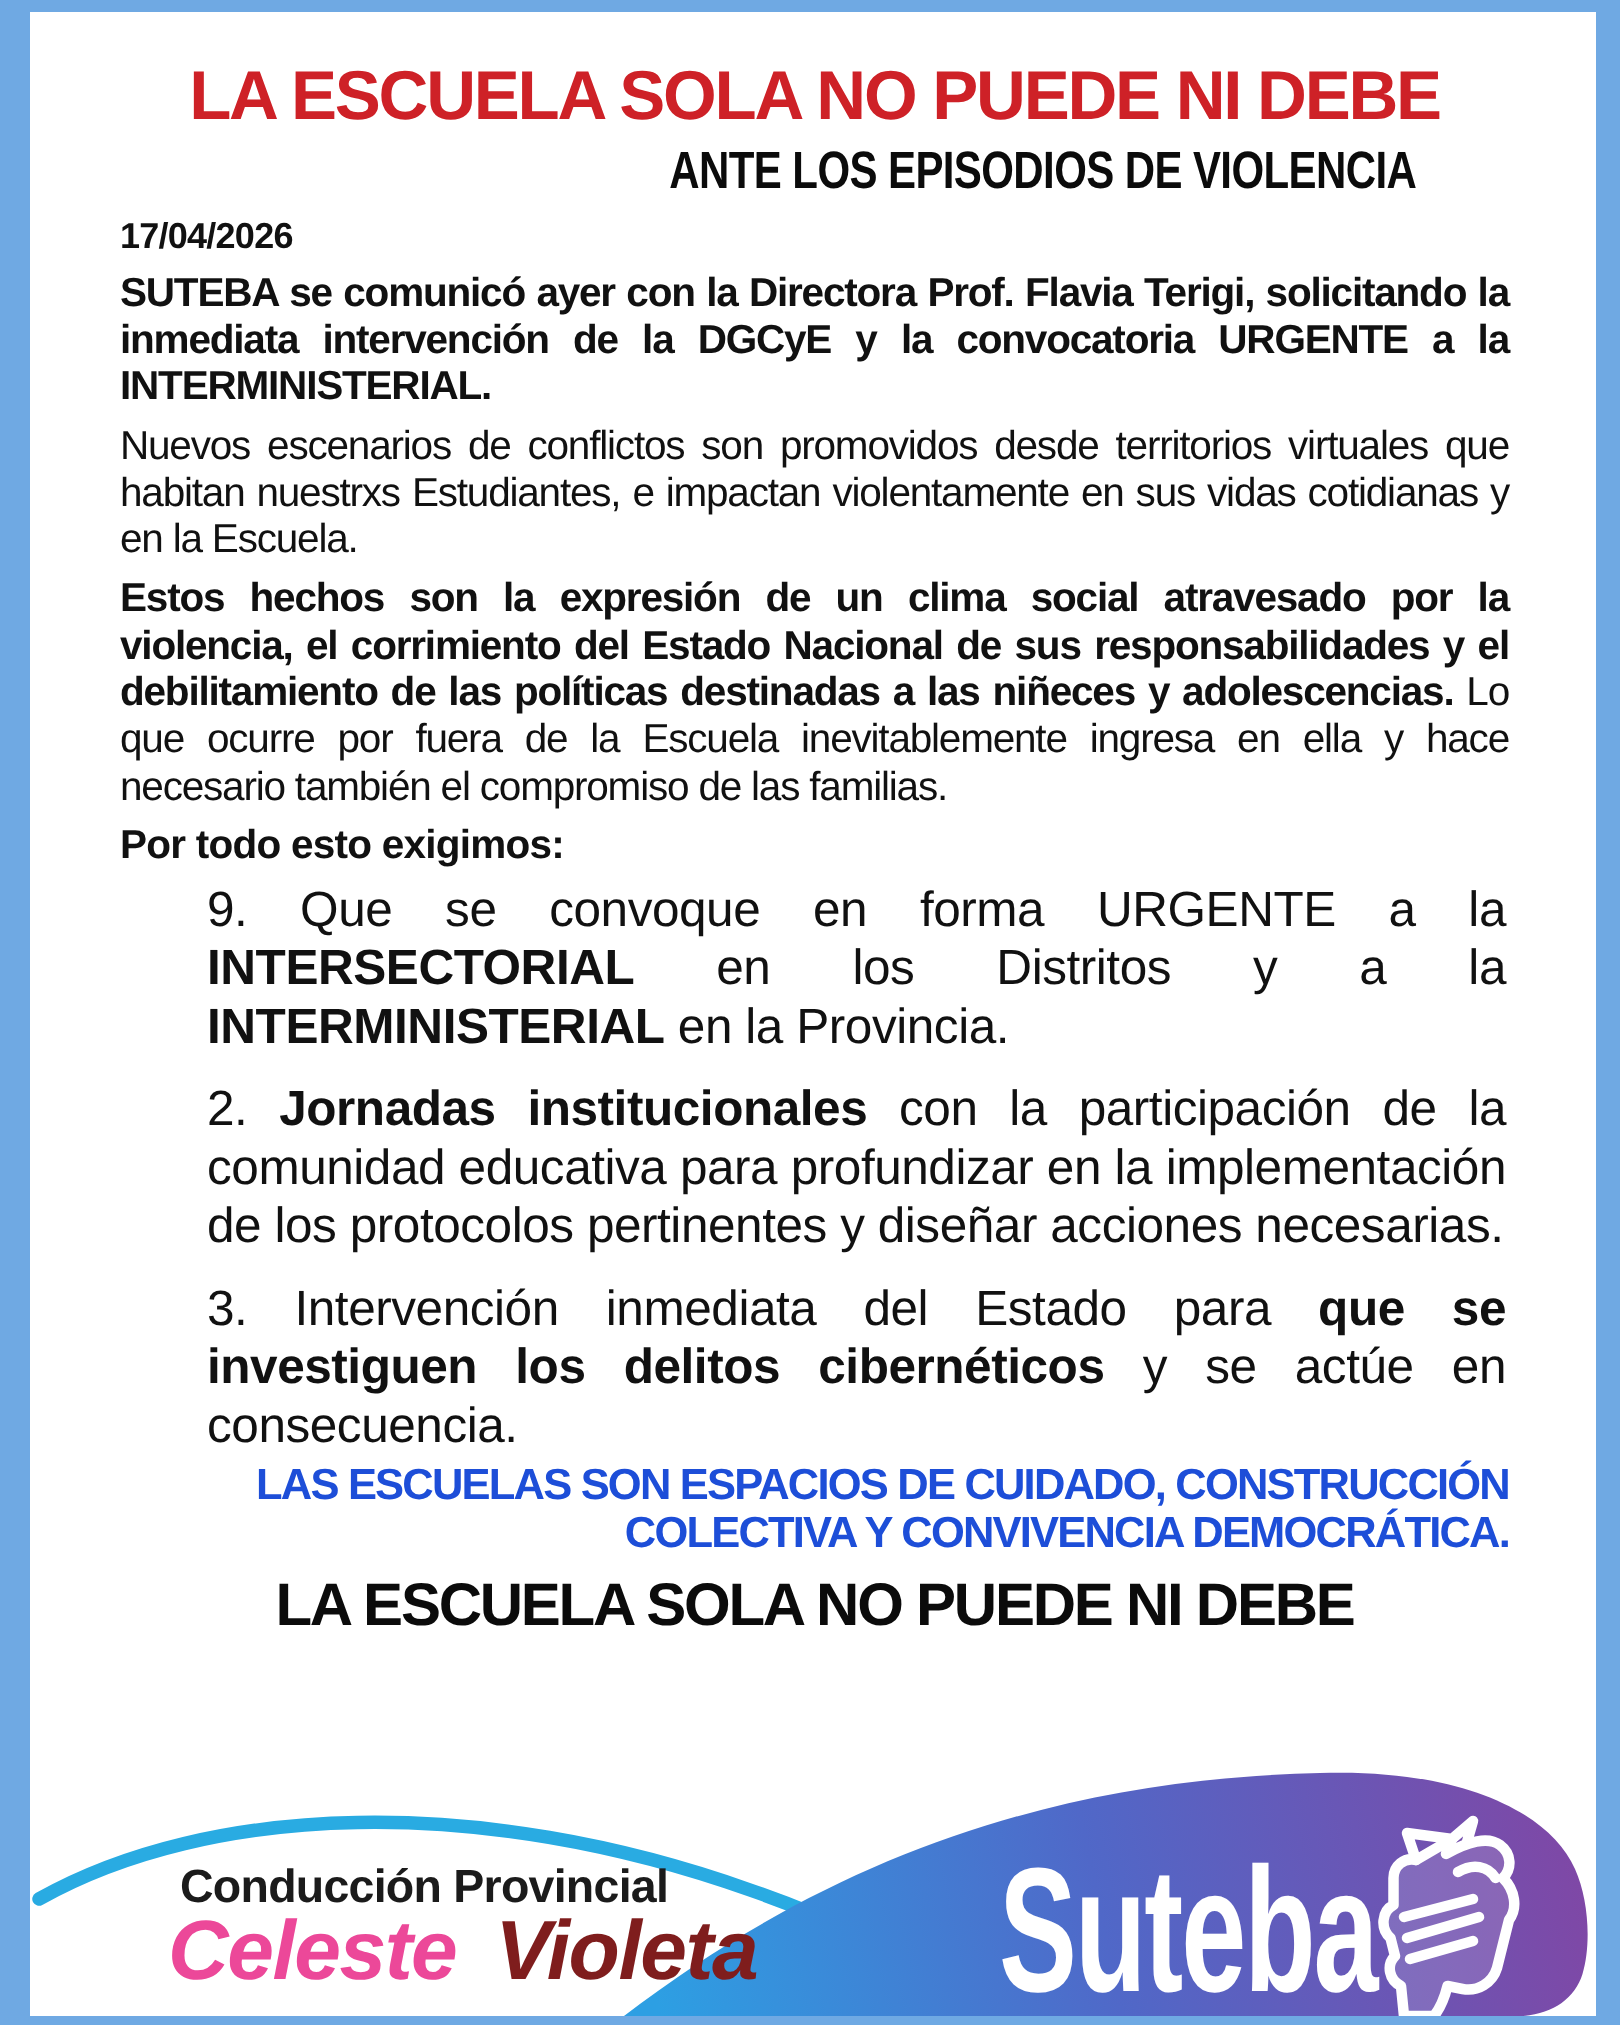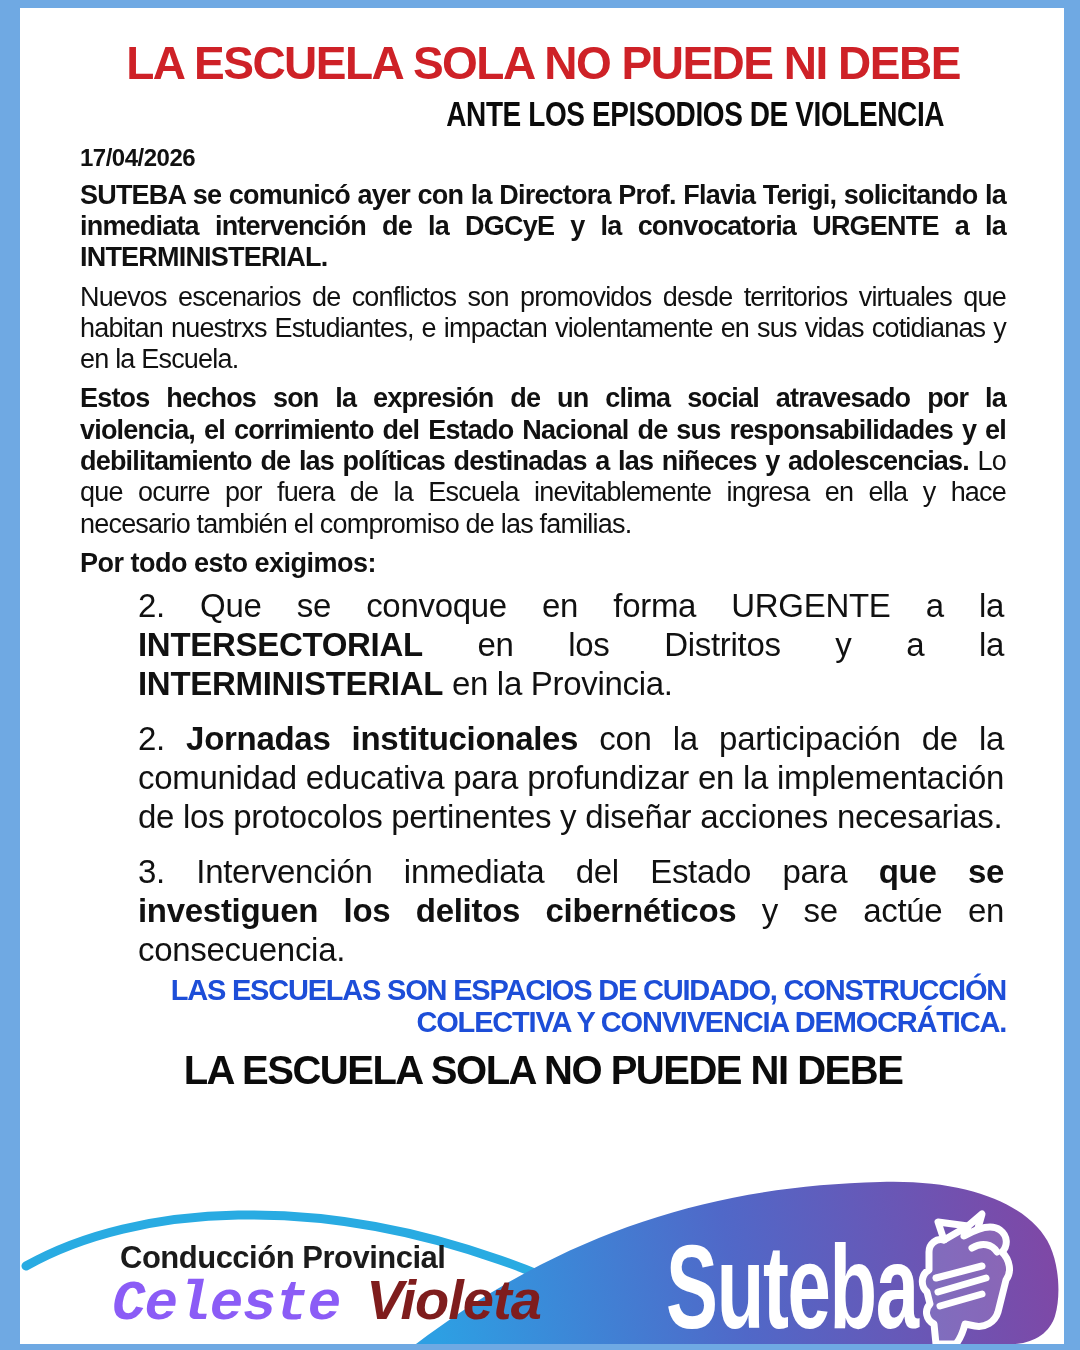--- a/index.html
+++ b/index.html
@@ -47,21 +47,21 @@
   .footer{position:absolute;left:0;bottom:0;width:1044px;height:170px;}
   .footer svg{position:absolute;left:0;top:0;}
   .cp-label{
     position:absolute;left:100px;top:66px;
     font-size:31px;font-weight:bold;color:#1b1b1b;letter-spacing:-0.5px;
   }
   .cv-label{
     position:absolute;left:92px;top:98px;
     font-size:56px;font-weight:bold;font-style:italic;letter-spacing:-1px;line-height:1;
   }
-  .celeste{color:#8b5cf6;font-family:Liberation Mono, monospace;}
+  .celeste{color:#ec4899;}
   .violeta{color:#7f1d1d;margin-left:26px;}
   .brand{
     position:absolute;left:646px;top:54px;
     font-size:118px;font-weight:bold;color:#ffffff;letter-spacing:-2px;line-height:1;
     transform:scaleX(0.66);transform-origin:left top;white-space:nowrap;
   }
 </style>
 </head>
 <body>
 
@@ -78,21 +78,21 @@
 
     <p class="body b">SUTEBA se comunicó ayer con la Directora Prof. Flavia Terigi, solicitando la inmediata intervención de la DGCyE y la convocatoria URGENTE a la INTERMINISTERIAL.</p>
 
     <p class="body">Nuevos escenarios de conflictos son promovidos desde territorios virtuales que habitan nuestrxs Estudiantes, e impactan violentamente en sus vidas cotidianas y en la Escuela.</p>
 
     <p class="body"><span class="b">Estos hechos son la expresión de un clima social atravesado por la violencia, el corrimiento del Estado Nacional de sus responsabilidades y el debilitamiento de las políticas destinadas a las niñeces y adolescencias.</span><span> Lo que ocurre por fuera de la Escuela inevitablemente ingresa en ella y hace necesario también el compromiso de las familias.</span></p>
 
     <div class="intro">Por todo esto exigimos:</div>
 
     <div>
-      <p class="demand"><span>2. Que se convoque en forma URGENTE a la </span><span class="b">INTERSECTORIAL</span><span> en los Distritos y a la </span><span class="b">INTERMINISTERIAL</span><span> en la Provincia.</span></p>
+      <p class="demand"><span>9. Que se convoque en forma URGENTE a la </span><span class="b">INTERSECTORIAL</span><span> en los Distritos y a la </span><span class="b">INTERMINISTERIAL</span><span> en la Provincia.</span></p>
 
       <p class="demand gap"><span>2. </span><span class="b">Jornadas institucionales</span><span> con la participación de la comunidad educativa para profundizar en la implementación de los protocolos pertinentes y diseñar acciones necesarias.</span></p>
 
       <p class="demand gap"><span>3. Intervención inmediata del Estado para </span><span class="b">que se investiguen los delitos cibernéticos</span><span> y se actúe en consecuencia.</span></p>
     </div>
 
     <div class="closing1">LAS ESCUELAS SON ESPACIOS DE CUIDADO, CONSTRUCCIÓN COLECTIVA Y CONVIVENCIA DEMOCRÁTICA.</div>
     <div class="closing2">LA ESCUELA SOLA NO PUEDE NI DEBE</div>
   </div>
 

